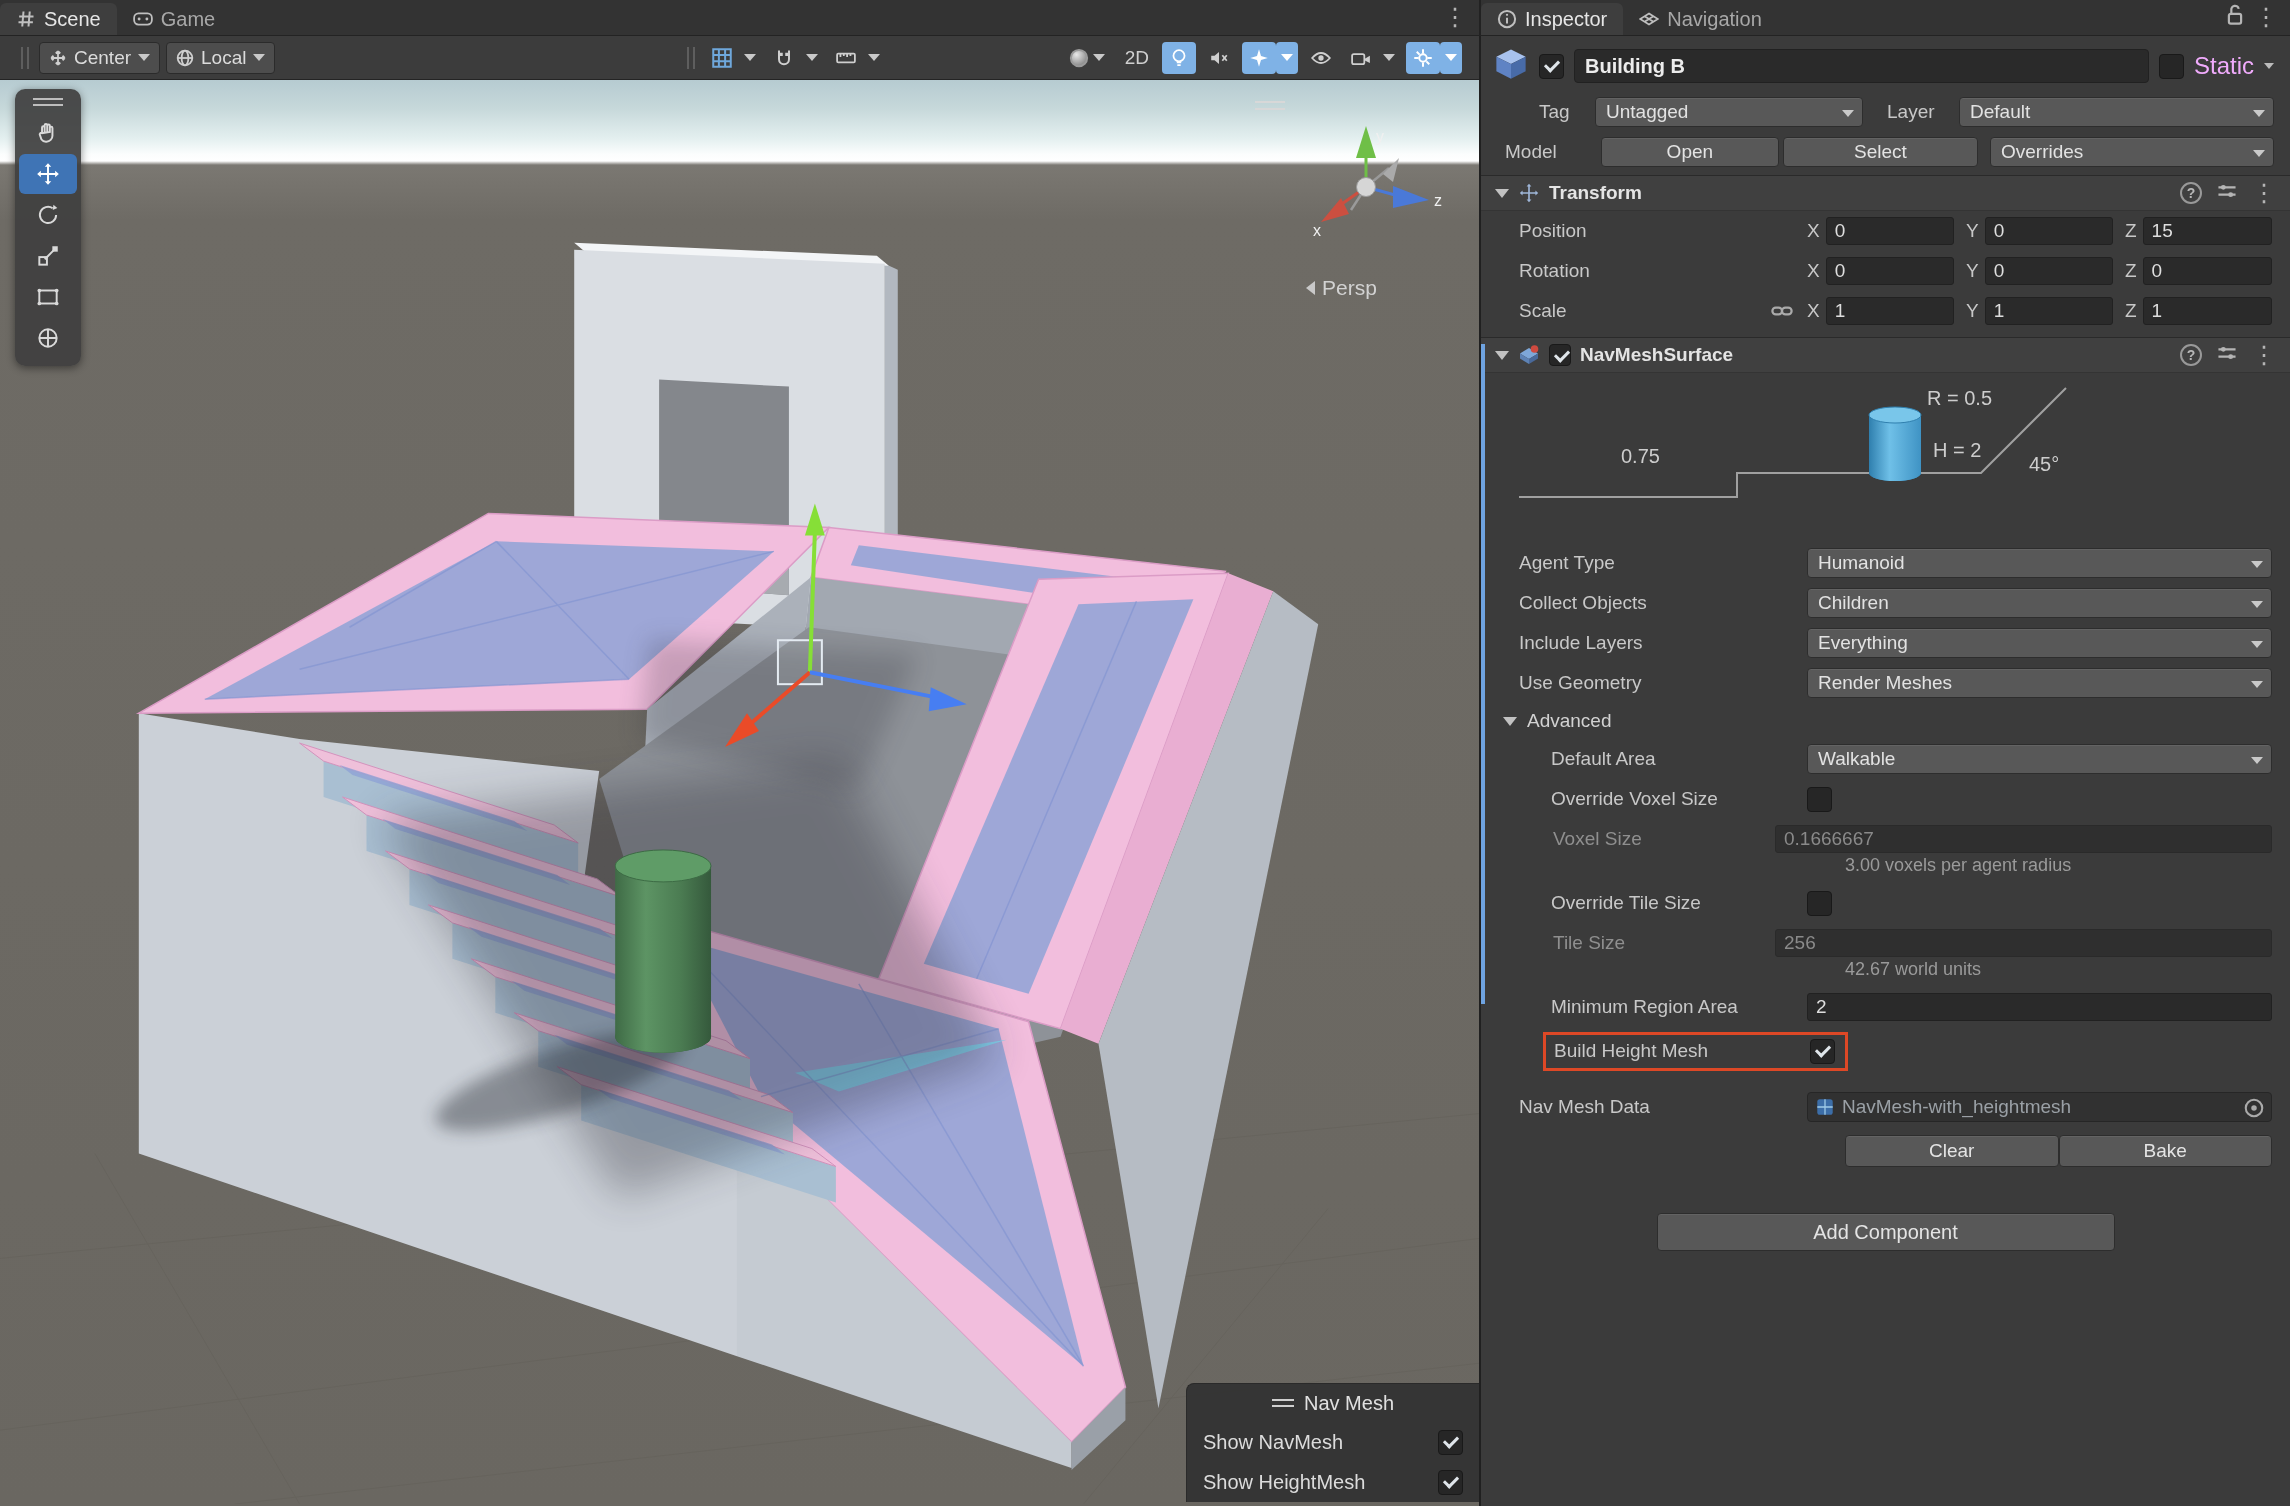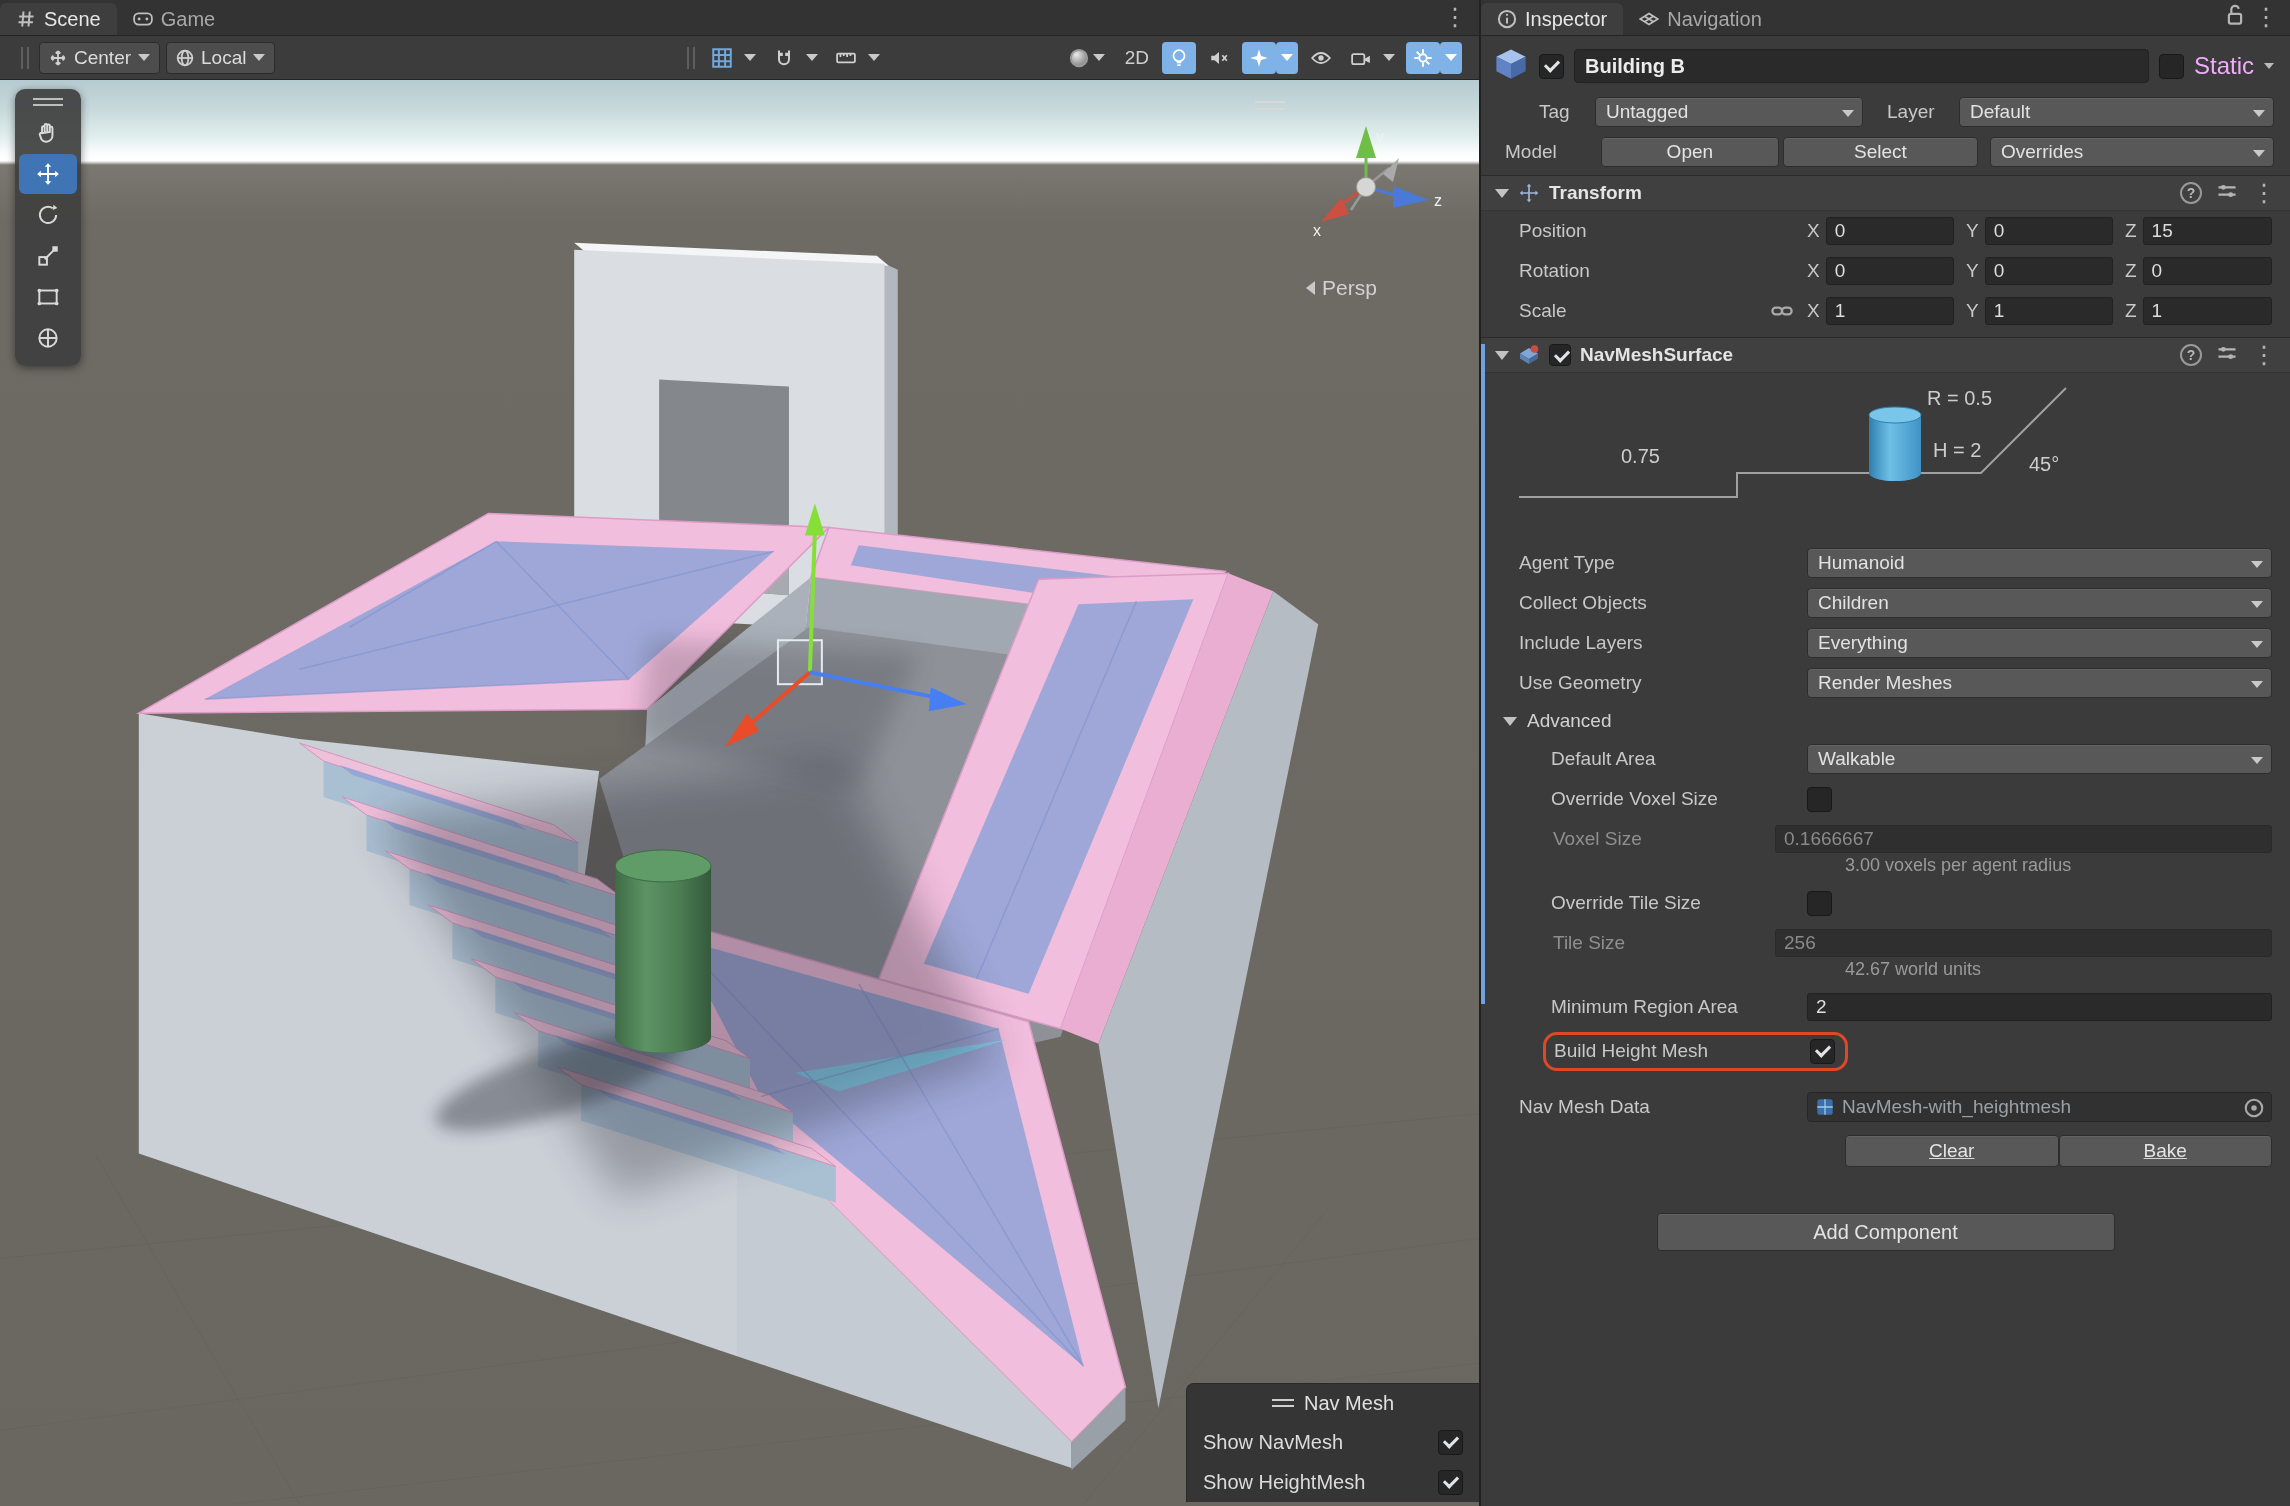--- a/index.html
+++ b/index.html
@@ -116,28 +116,28 @@
     display:flex; align-items:center; justify-content:center; font-size:14px; font-weight:bold; }
   .presicon svg { width:22px; height:18px; stroke:#b5b5b5; fill:none; stroke-width:1.8; }
   .irow { display:flex; align-items:center; height:40px; padding:0 18px 0 38px; }
   .irow .lab { width:288px; flex:none; font-size:19px; color:#c8c8c8; }
   .irow.ind1 { padding-left:70px; } .irow.ind1 .lab { width:256px; }
   .irow.ind2 { padding-left:72px; } .irow.ind2 .lab { width:222px; color:#8f8f8f; }
   .axes { flex:1; display:flex; gap:12px; }
   .axgrp { flex:1; display:flex; align-items:center; gap:6px; }
   .axl { font-size:19px; color:#c8c8c8; }
   .helper { margin:-4px 18px 2px 364px; font-size:18px; color:#9a9a9a; height:26px; }
-  .redbox { display:flex; align-items:center; border:3px solid #dd4826; border-radius:14px;
+  .redbox { display:flex; align-items:center; border:3px solid #dd4826; border-radius:0;
     padding:4px 10px 4px 8px; margin-left:-8px; }
   .redbox .lab { width:246px; }
   .objf { flex:1; height:30px; background:#313131; border:1px solid #262626; border-radius:4px;
     display:flex; align-items:center; gap:8px; padding:0 34px 0 8px; color:#9aa0a6; font-size:19px;
     position:relative; }
   .objf .picker { position:absolute; right:6px; top:4px; }
-  .btnrow { display:flex; gap:0; margin:8px 18px 0 364px;text-decoration:underline; }
+  .btnrow { display:flex; gap:0; margin:8px 18px 0 364px; }
   .btnrow .ubtn { flex:1; height:32px; }
   .addcomp { width:458px; height:38px; margin:46px auto 0; font-size:20px; }
   .overridebar { position:absolute; left:0; width:4px; background:#6fa3e0; }
   .advrow { display:flex; align-items:center; gap:10px; height:36px; padding:0 18px 0 22px;
     font-size:19px; color:#d2d2d2; }
   .diagram { margin:6px 0 10px; }
   .diagram text { font-size:20px; fill:#cdcdcd; font-family:"Liberation Sans",sans-serif; }
 </style>
 </head>
 <body>

